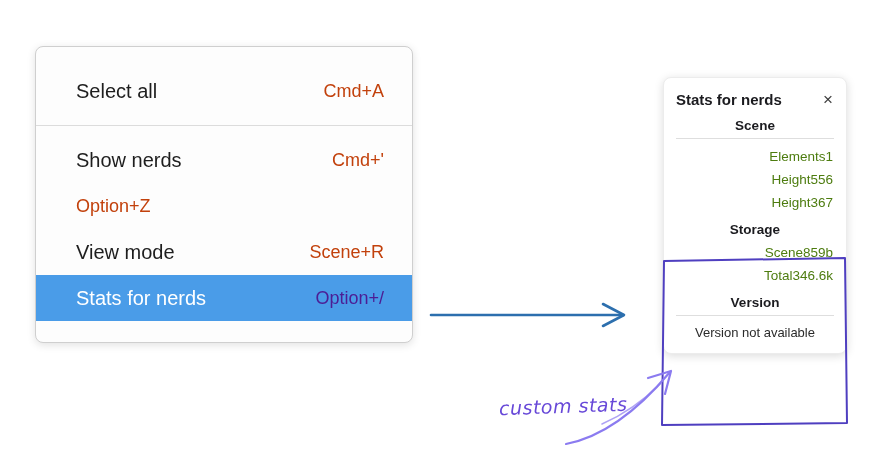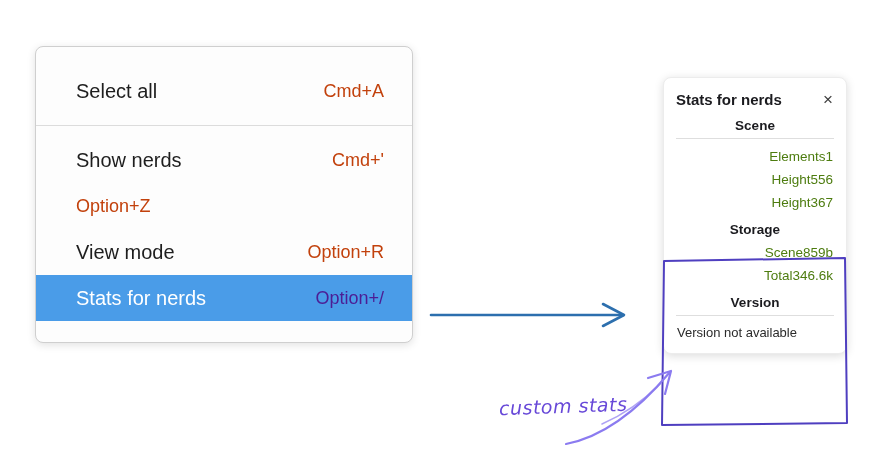--- a/index.html
+++ b/index.html
@@ -99,20 +99,21 @@
     font-size: 13.5px;
     color: #4d7c0f;
     padding: 4px 1px;
     margin-left: 24px;
   }
   .stat-value { text-align: right; }
   .panel-note {
     font-size: 13px;
     color: #2b2b2b;
     padding: 3px 1px 1px 1px;
+    text-align: center;
   }
 
   
   .main-arrow {
     position: absolute;
     left: 425px;
     top: 299px;
     pointer-events: none;
   }
   .annotation-box {
@@ -153,21 +154,21 @@
     <div class="menu-divider"></div>
     <div class="menu-item">
       <span class="menu-label">Show nerds</span>
       <span class="menu-shortcut">Cmd+'</span>
     </div>
     <div class="menu-item">
       <span class="menu-shortcut">Option+Z</span>
     </div>
     <div class="menu-item">
       <span class="menu-label">View mode</span>
-      <span class="menu-shortcut">Option+R</span>
+      <span class="menu-shortcut">Scene+R</span>
     </div>
     <div class="menu-item selected">
       <span class="menu-label">Stats for nerds</span>
       <span class="menu-shortcut">Option+/</span>
     </div>
   </div>
 
   <svg class="main-arrow" width="210" height="32" viewBox="0 0 210 32">
     <path d="M 6 16 L 198 16" stroke="#2c6fae" stroke-width="2.6" fill="none" stroke-linecap="round"></path>
     <path d="M 178 5 L 199 16 L 178 27" stroke="#2c6fae" stroke-width="2.6" fill="none" stroke-linecap="round" stroke-linejoin="round"></path>

